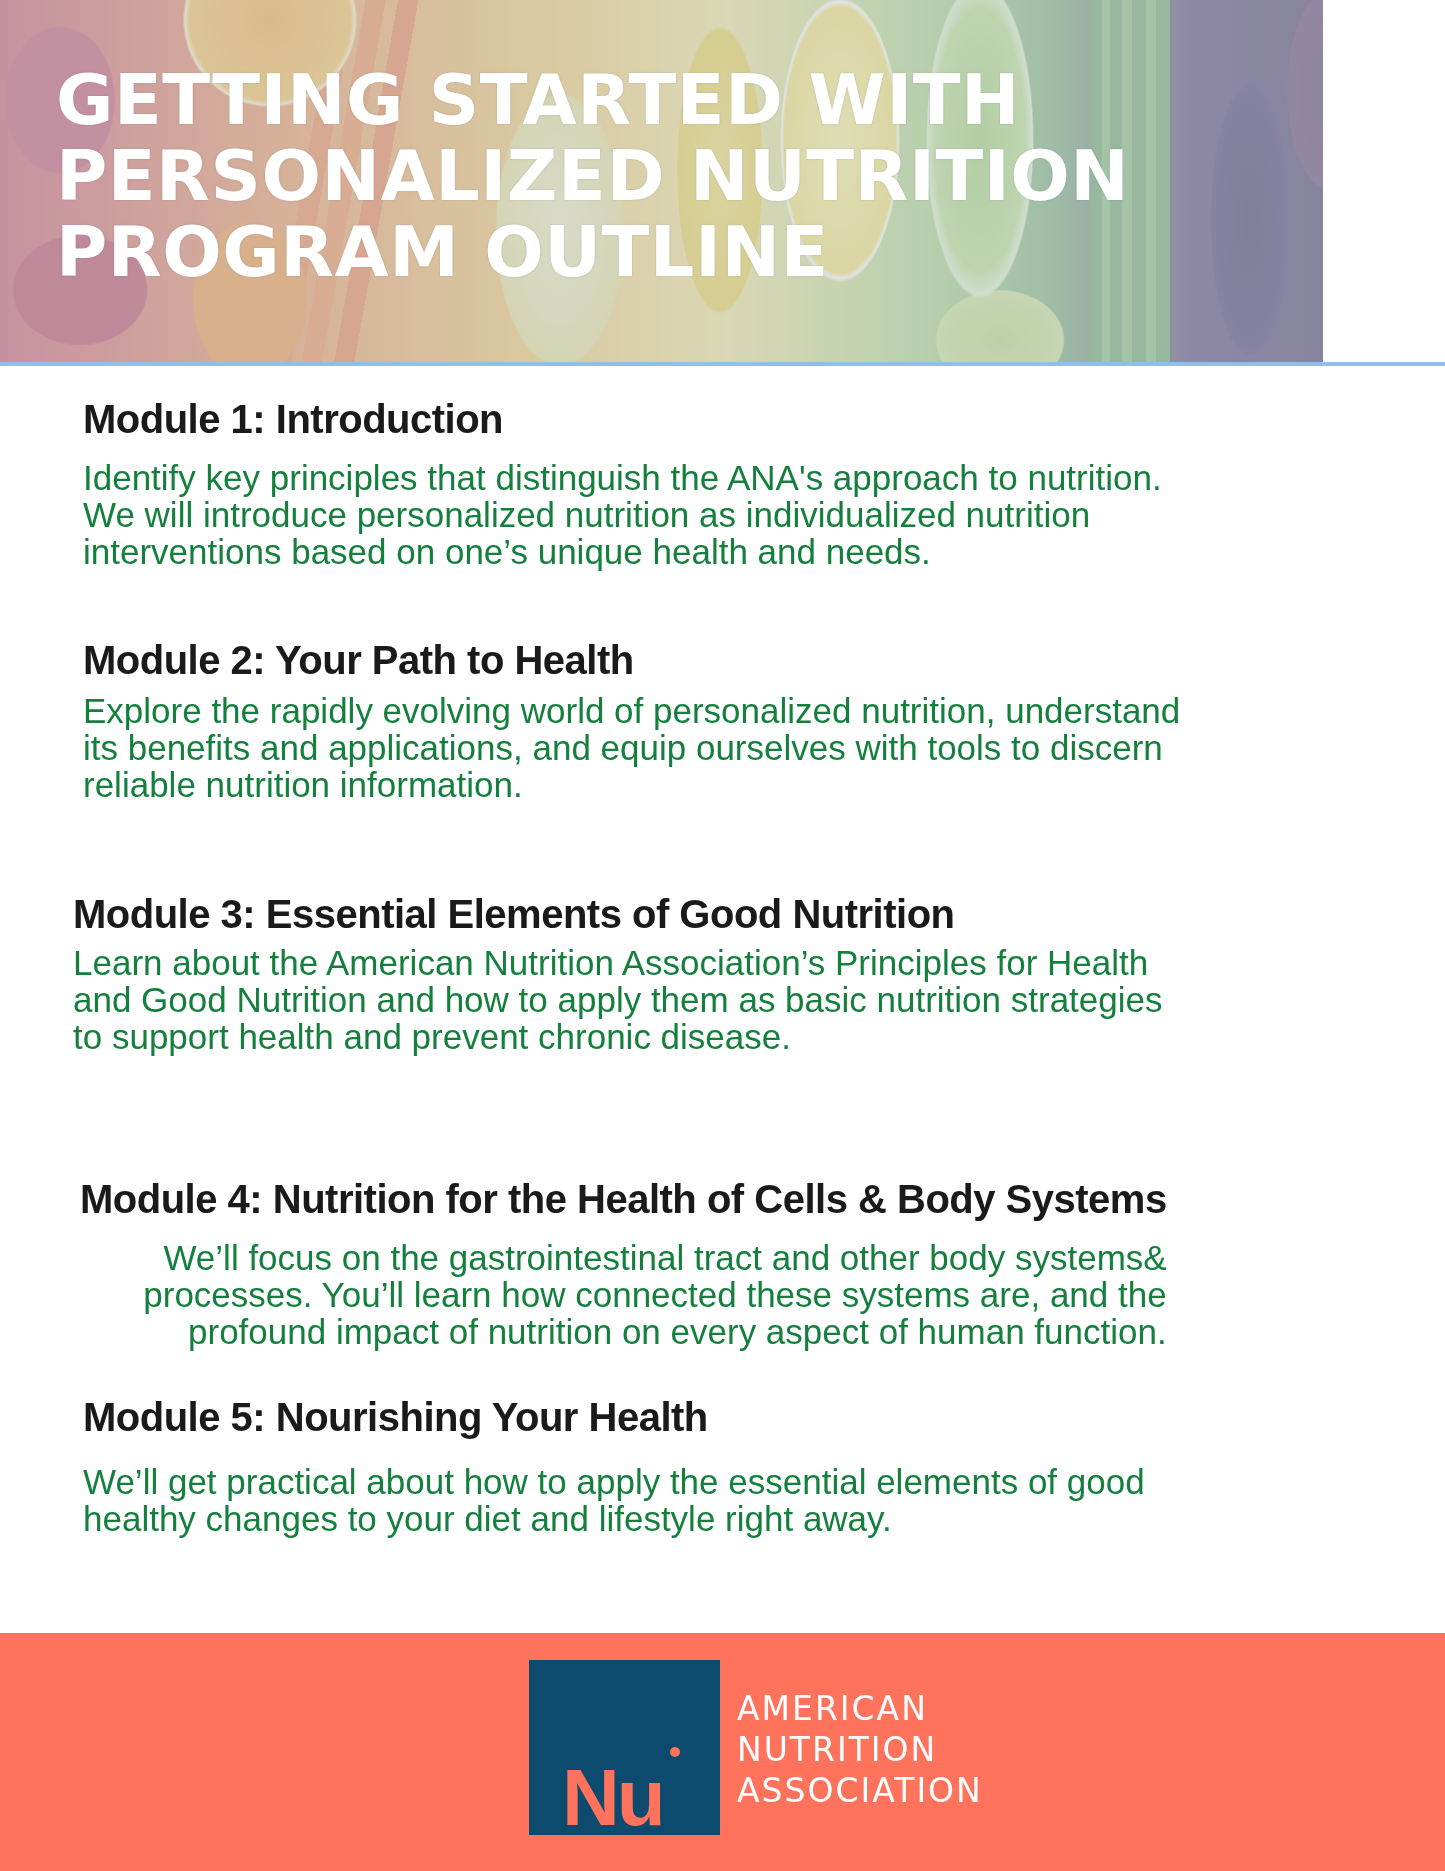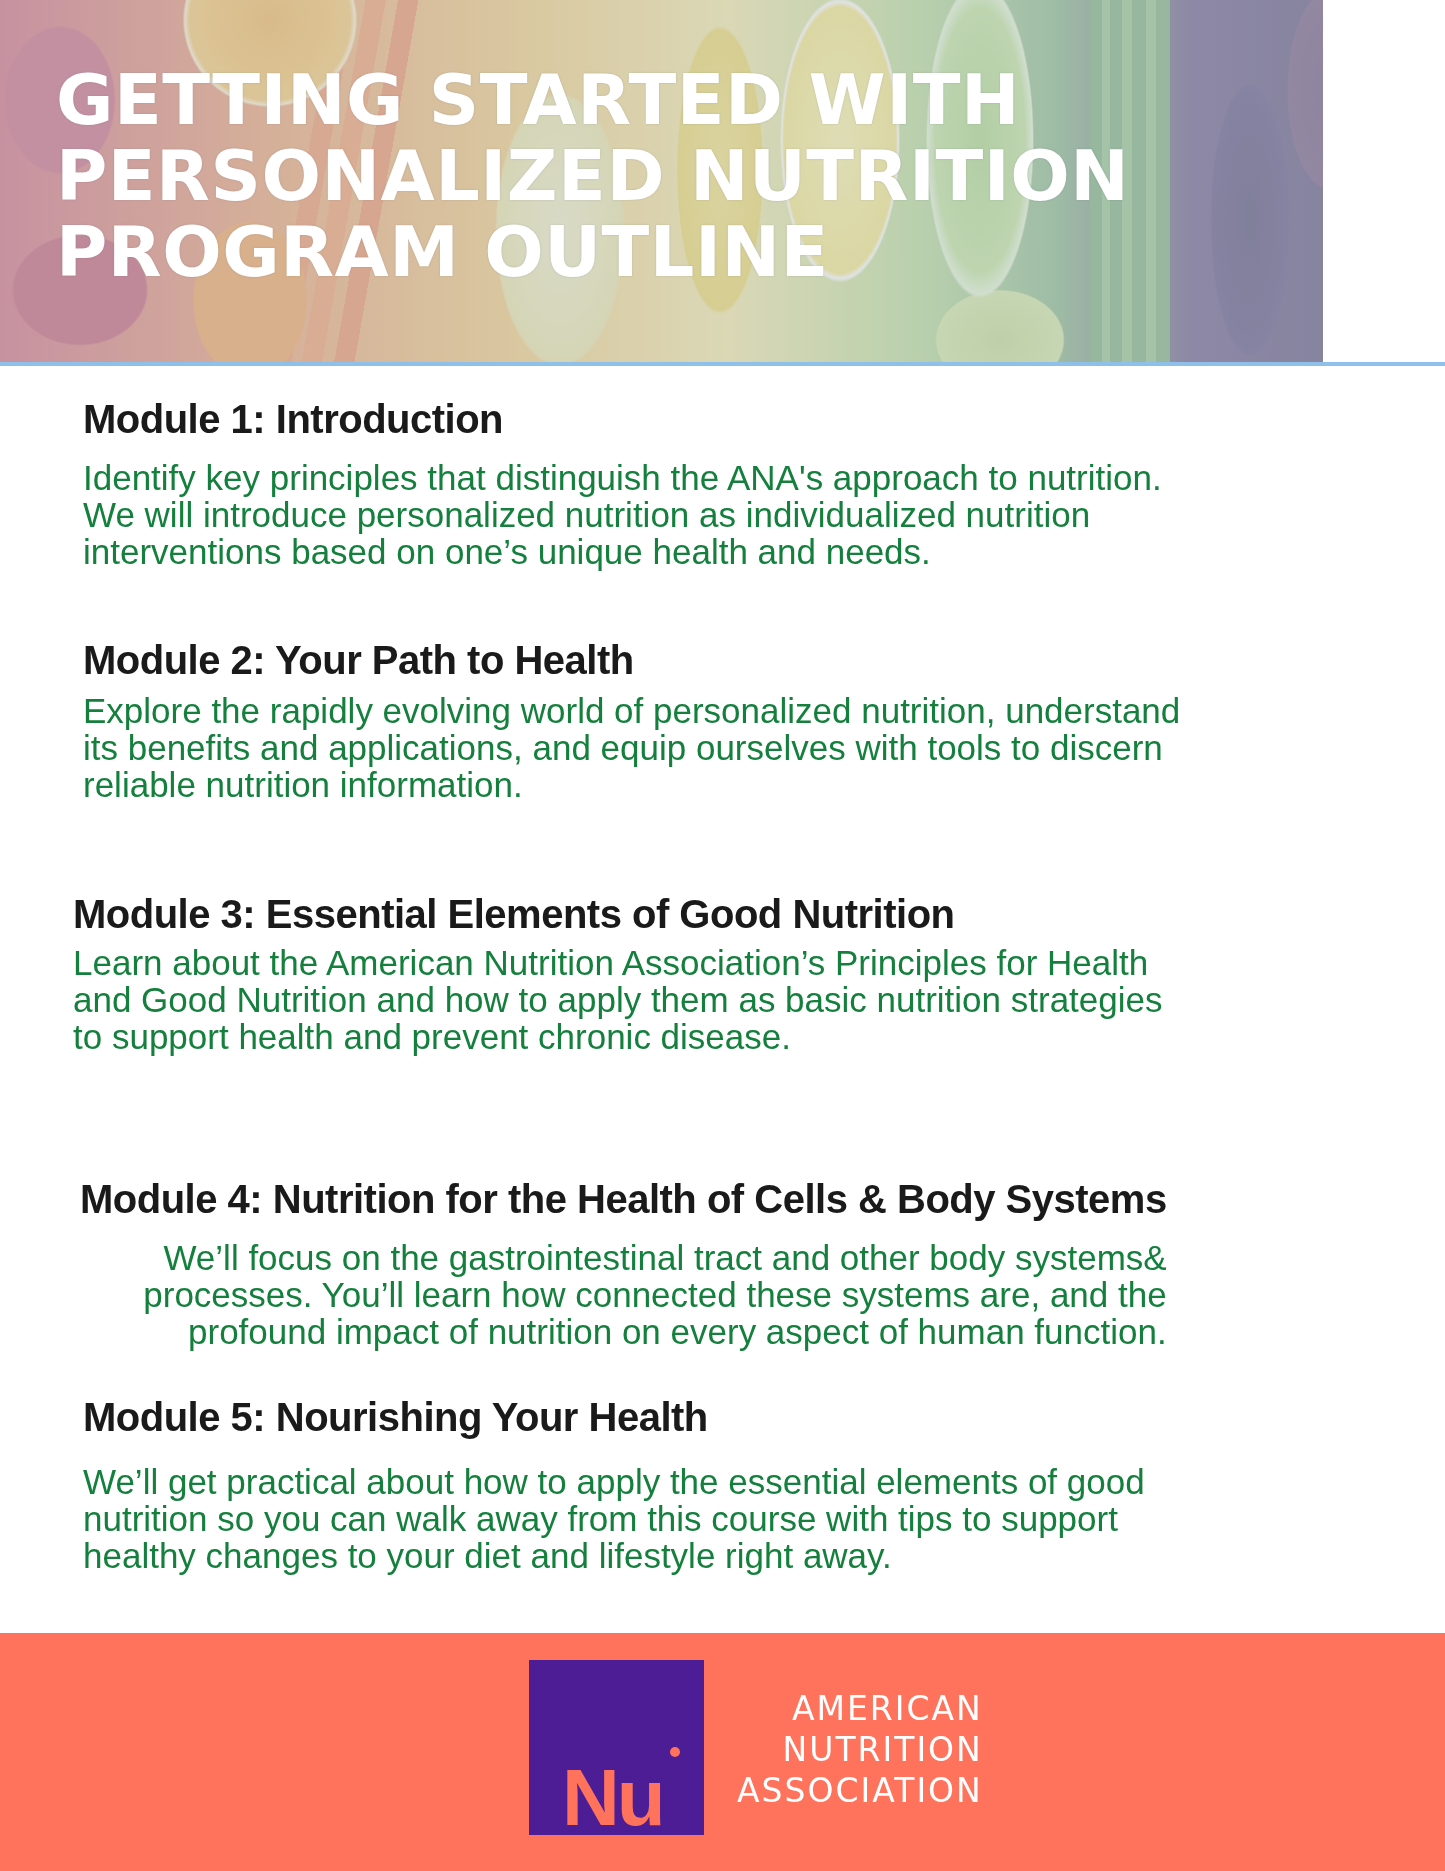--- a/index.html
+++ b/index.html
@@ -56,34 +56,34 @@
   .module p {
     margin: 0; font-family: "Liberation Sans", sans-serif; font-weight: normal;
     font-size: 35px; line-height: 37px; color: #15803d;
   }
   .module p span { display: block; white-space: nowrap; }
 
   .footer {
     position: absolute; left: 0; top: 1633px; width: 1445px; height: 238px; background: #ff735c;
   }
   .logo-box {
-    position: absolute; left: 529px; top: 27px; width: 175px; height: 175px; background: #4c1d95;
+    position: absolute; left: 529px; top: 27px; width: 175px; height: 175px; background: #0c4a6e; padding-left: 16px;
   }
   .logo-nu {
     position: absolute; left: 33px; top: 98px;
     font-family: "Liberation Sans", sans-serif; font-weight: bold; font-size: 80px; line-height: 80px;
     color: #ff735c; letter-spacing: -3px;
   }
   .logo-dot {
     position: absolute; left: 141px; top: 87px; width: 10px; height: 10px; border-radius: 50%; background: #ff735c;
   }
   .wordmark {
     position: absolute; left: 737px; top: 55px;
     font-family: "DejaVu Sans", sans-serif; font-weight: normal; font-size: 33px; line-height: 41px;
-    color: #ffffff; letter-spacing: 2px; text-align: right;
+    color: #ffffff; letter-spacing: 2px;
   }
   .wordmark span { display: block; white-space: nowrap; }
 </style>
 </head>
 <body>
 
 <header class="header">
   <div class="produce"></div>
   <div class="tint"></div>
   <h1 class="title">
@@ -127,21 +127,20 @@
     <span>We’ll focus on the gastrointestinal tract and other body systems&amp;</span>
     <span>processes. You’ll learn how connected these systems are, and the</span>
     <span>profound impact of nutrition on every aspect of human function.</span>
   </p>
 </section>
 
 <section class="module" style="left:83px; top:1391px;">
   <h2>Module 5: Nourishing Your Health</h2>
   <p style="margin-top:20px;">
     <span>We’ll get practical about how to apply the essential elements of good</span>
-    <span>nutrition so you can walk away from this course with tips to support</span>
     <span>healthy changes to your diet and lifestyle right away.</span>
   </p>
 </section>
 
 <footer class="footer">
   <div class="logo-box">
     <span class="logo-nu">Nu</span>
     <span class="logo-dot"></span>
   </div>
   <div class="wordmark">

